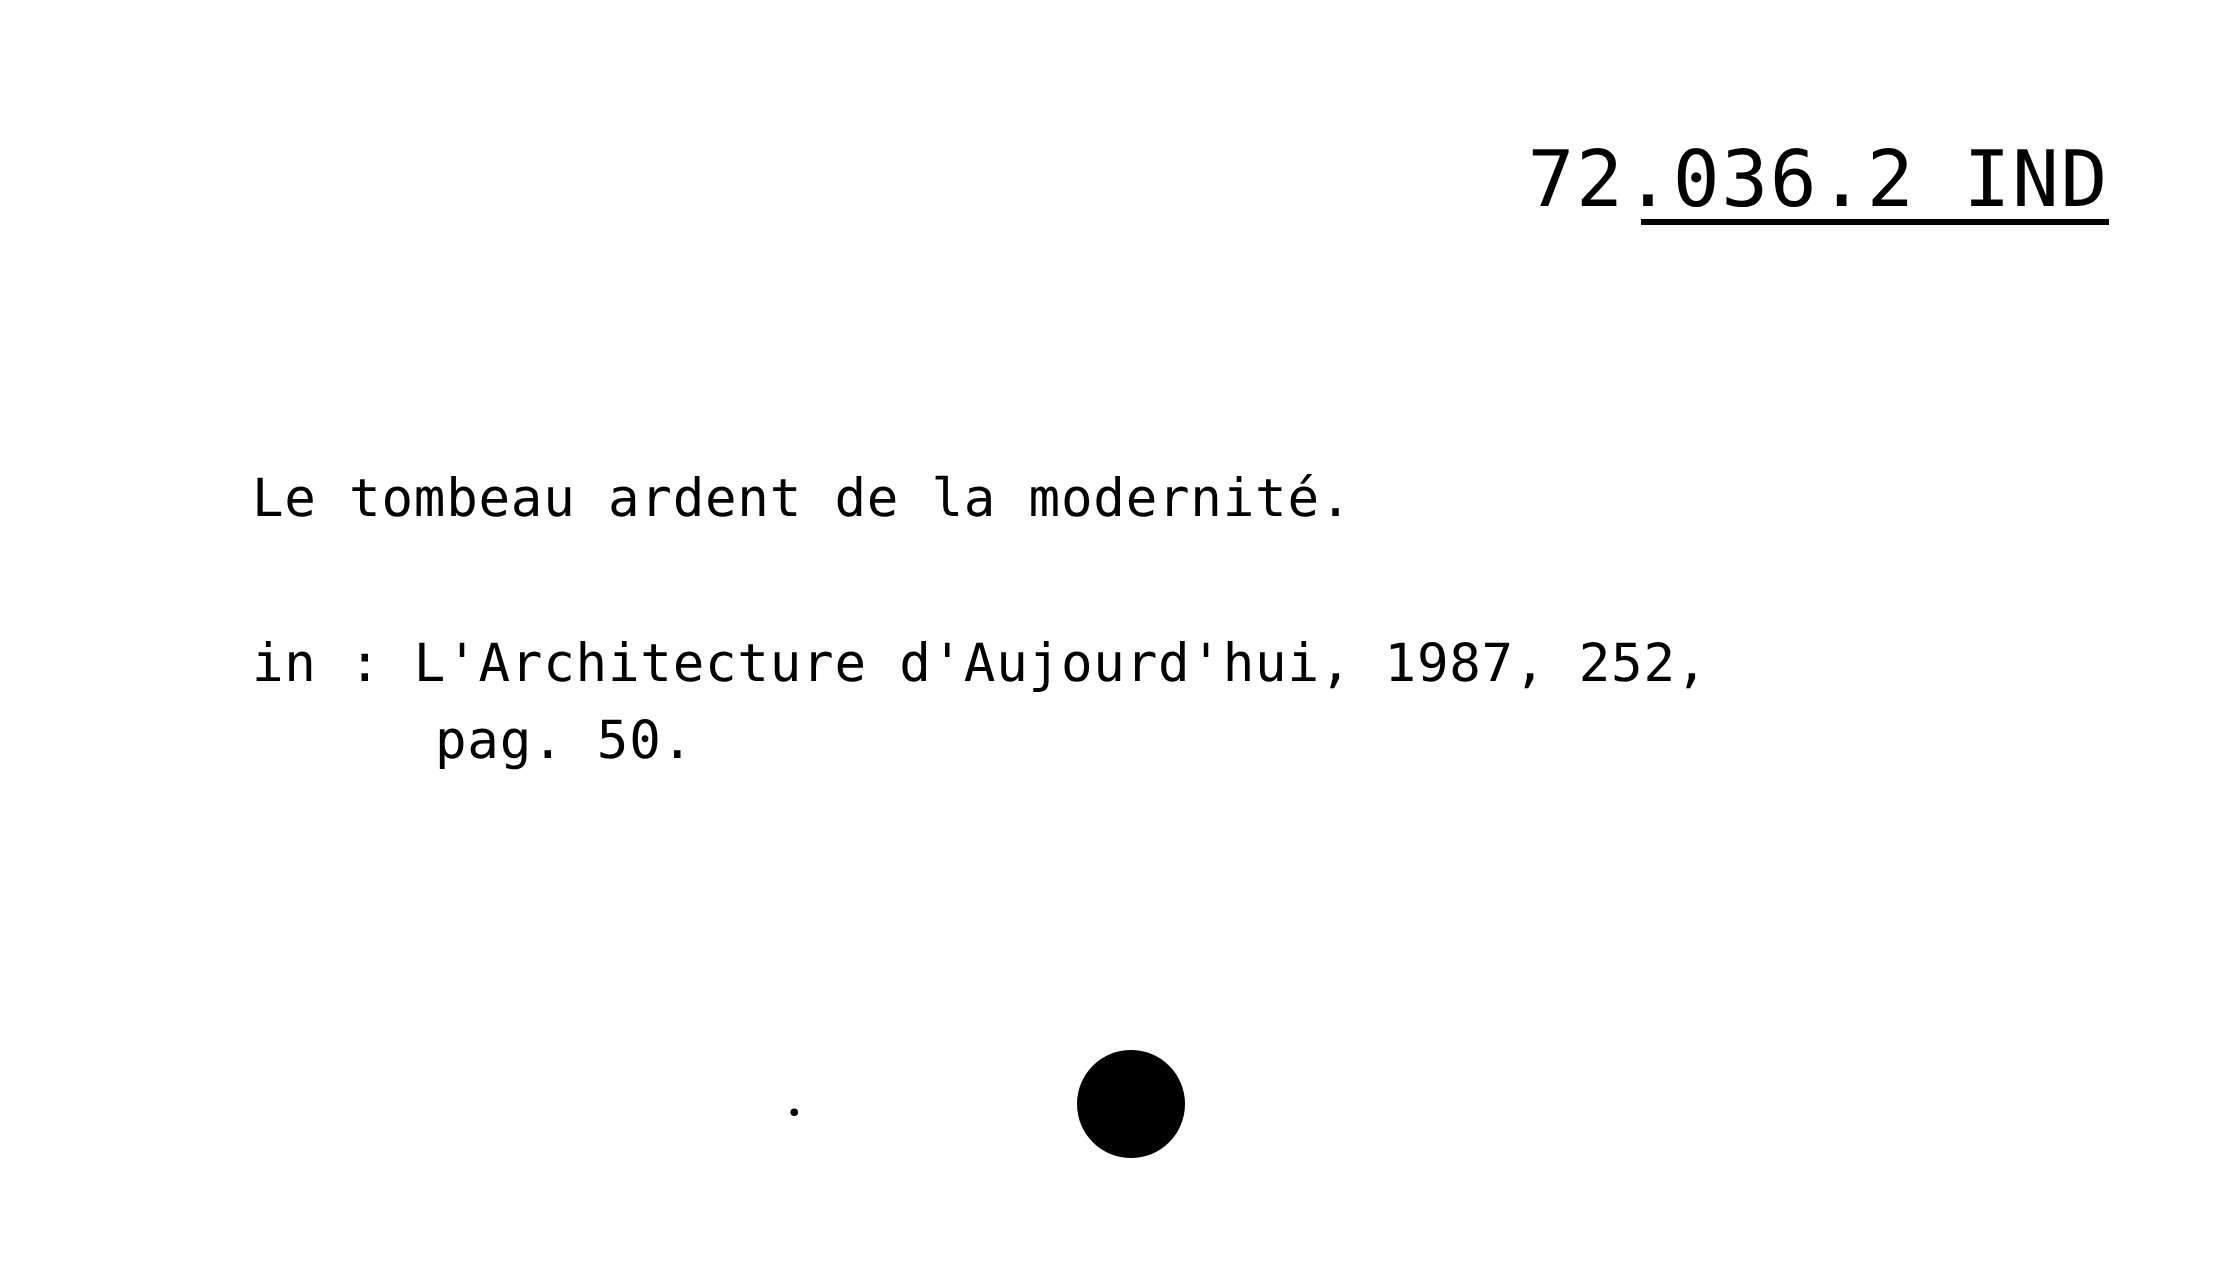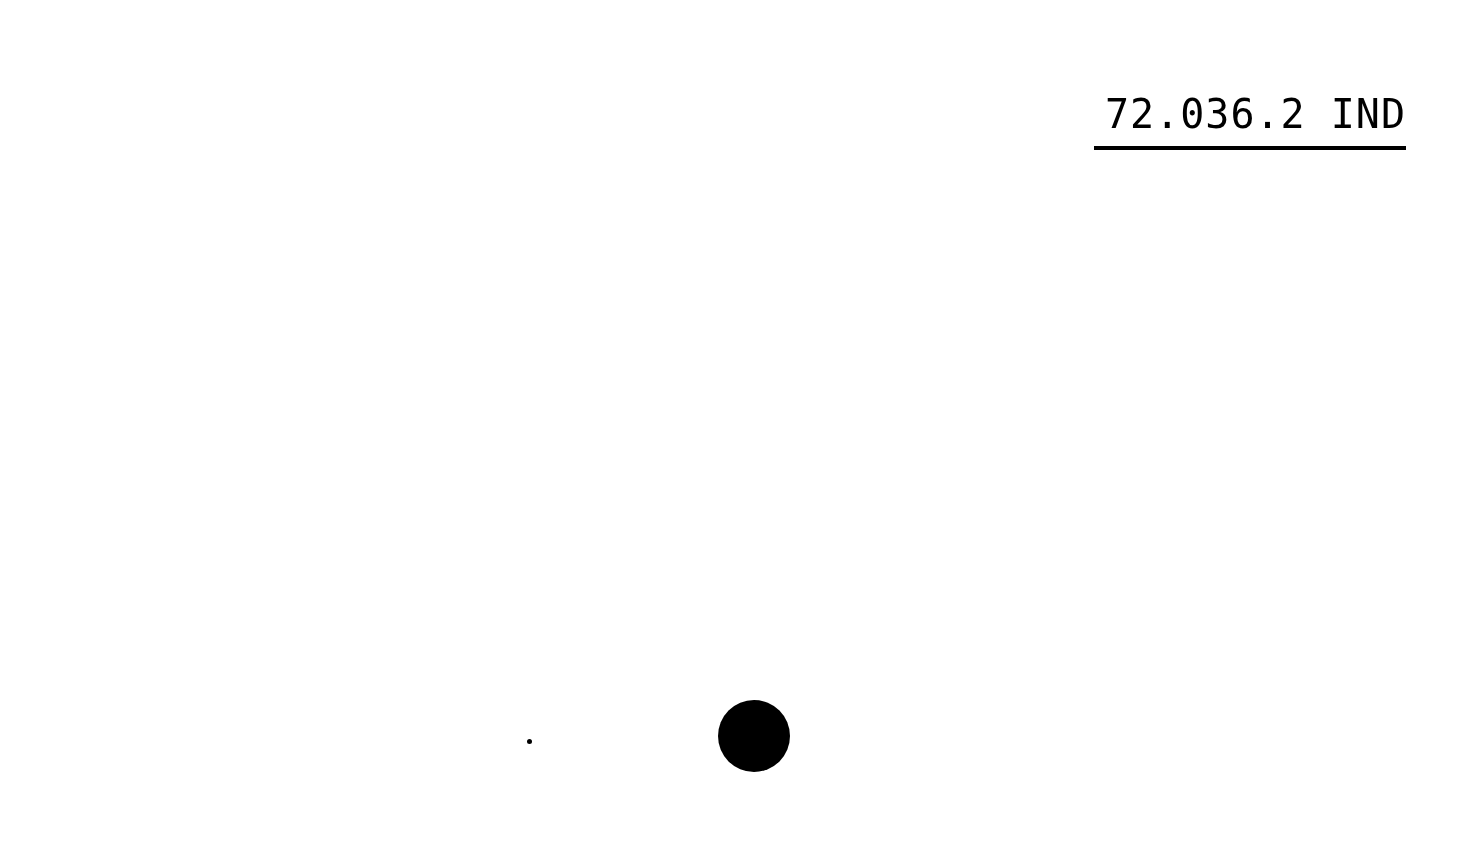--- a/index.html
+++ b/index.html
@@ -20,21 +20,21 @@
     position: absolute;
     inset: 0;
     background: #ffffff;
   }
 
   
   .callnumber {
     position: absolute;
     top: 92px;
     right: 78px;
-    font-size: 40px;
+    font-size: 52px;
     letter-spacing: 1px;
     line-height: 1.1;
     white-space: nowrap;
     font-weight: 500;
   }
   .callnumber-rule {
     position: absolute;
     top: 146px;
     right: 78px;
     width: 312px;
@@ -90,17 +90,25 @@
   }
 </style>
 </head>
 <body>
 
 <div class="page">
 
   <div class="callnumber">72.036.2 IND</div>
   <div class="callnumber-rule"></div>
 
+  <div class="record">
+    <div class="title-line">Le tombeau ardent de la modernité.</div>
+
+    <div class="source-block">
+      <div class="source-line-1">in : L'Architecture d'Aujourd'hui, 1987, 252,</div>
+      <div class="source-line-2">pag. 50.</div>
+    </div>
+  </div>
 
   <div class="dot-small"></div>
   <div class="punch-hole"></div>
 
 </div>
 
 </body></html>

